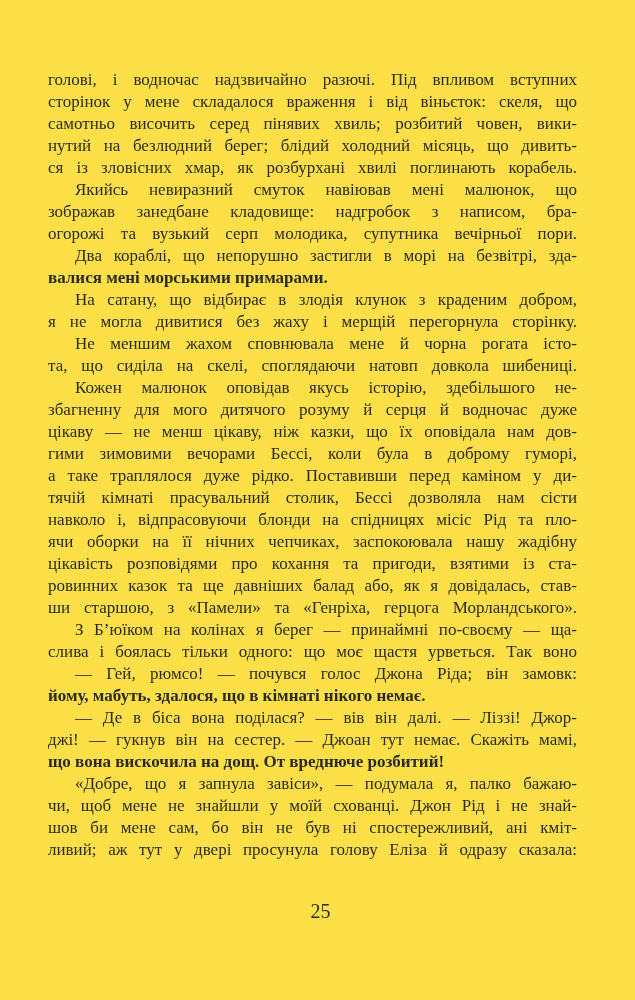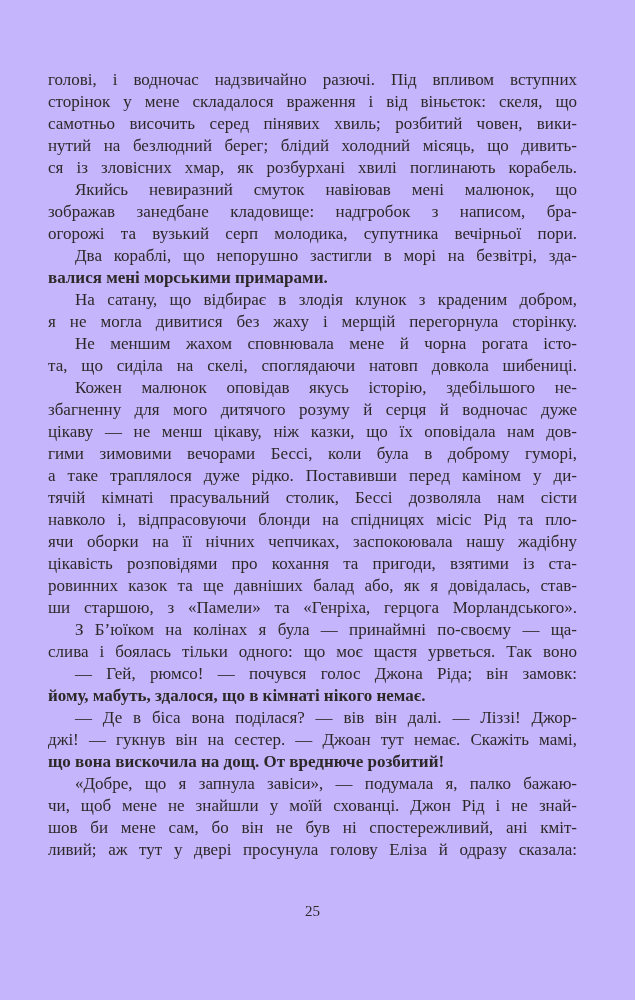--- a/index.html
+++ b/index.html
@@ -4,21 +4,21 @@
 <style>
   html, body {
     margin: 0;
     padding: 0;
     background: #fdfdfc;
   }
   .page {
     position: relative;
     width: 635px;
     height: 1000px;
-    background: #c4b5fd;
+    background: #fde047;
     font-family: "Liberation Serif", "DejaVu Serif", serif;
     color: #2b2a28;
     overflow: hidden;
   }
   .text-block {
     position: absolute;
     left: 48px;
     top: 69px;
     width: 529px;
     font-size: 17px;
@@ -41,25 +41,25 @@
   }
   .ind {
     text-indent: 27px;
   }
   .left {
     text-align: left;
     font-weight: bold;
   }
   .folio {
     position: absolute;
-    left: 48px;
+    left: 56px;
     top: 900px;
     width: 529px;
     text-align: center;
-    font-size: 15px;
+    font-size: 20px;
     line-height: 22px;
   }
 </style>
 </head>
 <body>
 
 <div class="page">
   <div class="text-block">
 
     <div class="line j">голові, і водночас надзвичайно разючі. Під впливом вступних</div>
@@ -86,21 +86,21 @@
     <div class="line j">цікаву — не менш цікаву, ніж казки, що їх оповідала нам дов-</div>
     <div class="line j">гими зимовими вечорами Бессі, коли була в доброму гуморі,</div>
     <div class="line j">а таке траплялося дуже рідко. Поставивши перед каміном у ди-</div>
     <div class="line j">тячій кімнаті прасувальний столик, Бессі дозволяла нам сісти</div>
     <div class="line j">навколо і, відпрасовуючи блонди на спідницях місіс Рід та пло-</div>
     <div class="line j">ячи оборки на її нічних чепчиках, заспокоювала нашу жадібну</div>
     <div class="line j">цікавість розповідями про кохання та пригоди, взятими із ста-</div>
     <div class="line j">ровинних казок та ще давніших балад або, як я довідалась, став-</div>
     <div class="line j">ши старшою, з «Памели» та «Генріха, герцога Морландського».</div>
 
-    <div class="line j ind">З Б’юїком на колінах я була — принаймні по-своєму — ща-</div>
+    <div class="line j ind">З Б’юїком на колінах я берег — принаймні по-своєму — ща-</div>
     <div class="line j">слива і боялась тільки одного: що моє щастя урветься. Так воно</div>
 
     <div class="line j ind">— Гей, рюмсо! — почувся голос Джона Ріда; він замовк:</div>
     <div class="line left">йому, мабуть, здалося, що в кімнаті нікого немає.</div>
 
     <div class="line j ind">— Де в біса вона поділася? — вів він далі. — Ліззі! Джор-</div>
     <div class="line j">джі! — гукнув він на сестер. — Джоан тут немає. Скажіть мамі,</div>
     <div class="line left">що вона вискочила на дощ. От вреднюче розбитий!</div>
 
     <div class="line j ind">«Добре, що я запнула завіси», — подумала я, палко бажаю-</div>

